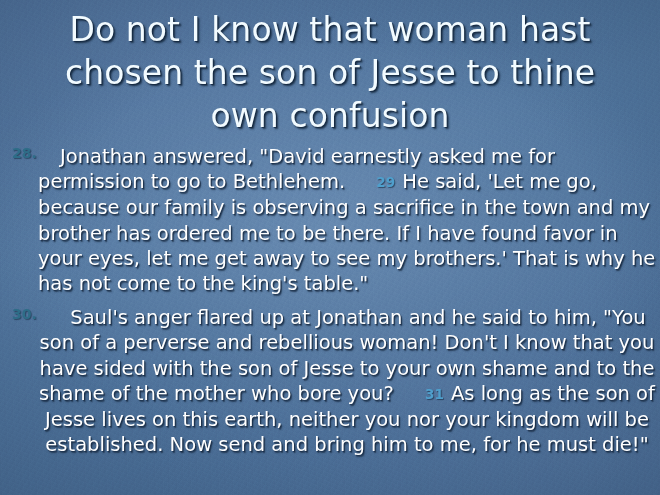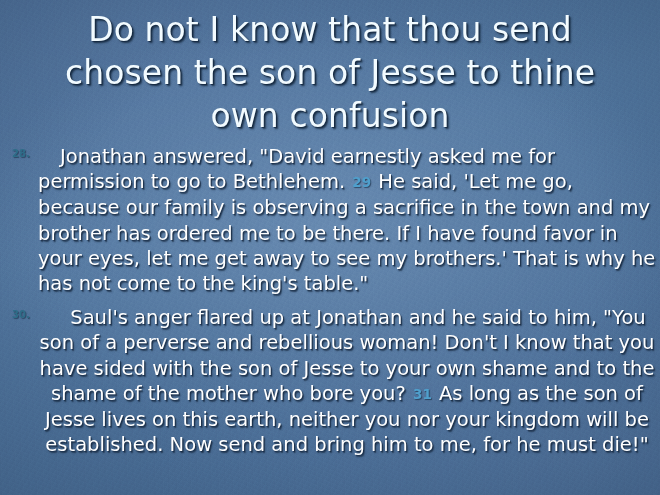--- a/index.html
+++ b/index.html
@@ -74,44 +74,45 @@
       1.5px 1.5px 1.5px rgba(20,38,60,0.80),
       1px 1px 0px rgba(26,48,74,0.65);
   }
   .para + .para { margin-top: 9px; text-align: center; }
   .para .lead-indent { display: inline-block; width: 22px; }
 
   .vnum-marker {
     position: absolute;
     left: 4px;
     top: 4px;
-    font-size: 10px;
+    font-size: 14px;
     line-height: 11px;
     font-weight: 700;
     color: #2e6d88;
     text-shadow: 1px 1px 1px rgba(18,36,58,0.55);
   }
   .vnum-inline {
     font-size: 13.5px;
     font-weight: 700;
     color: #4f9fcc;
     vertical-align: 1px;
     padding: 0 1px;
     text-shadow: 1px 1px 1px rgba(18,36,58,0.60);
+    margin-left: 24px;
   }
 </style>
 </head>
 <body>
 
 <div id="slide">
 
   <div id="texture"></div>
   <div id="vignette"></div>
 
-  <div class="title">Do not I know that thou send
+  <div class="title">Do not I know that woman hast
 chosen the son of Jesse to thine
 own confusion</div>
 
   <div class="body" id="body-container">
       <div class="para"><span class="vnum-marker">28.</span><span class="lead-indent"></span><span>Jonathan answered, "David earnestly asked me for permission to go to Bethlehem. </span><span class="vnum-inline">29</span><span> He said, 'Let me go, because our family is observing a sacrifice in the town and my brother has ordered me to be there. If I have found favor in your eyes, let me get away to see my brothers.' That is why he has not come to the king's table."</span></div>
       <div class="para"><span class="vnum-marker">30.</span><span class="lead-indent"></span><span>Saul's anger flared up at Jonathan and he said to him, "You son of a perverse and rebellious woman! Don't I know that you have sided with the son of Jesse to your own shame and to the shame of the mother who bore you? </span><span class="vnum-inline">31</span><span> As long as the son of Jesse lives on this earth, neither you nor your kingdom will be established. Now send and bring him to me, for he must die!"</span></div>
     </div>
 
 </div>
 

